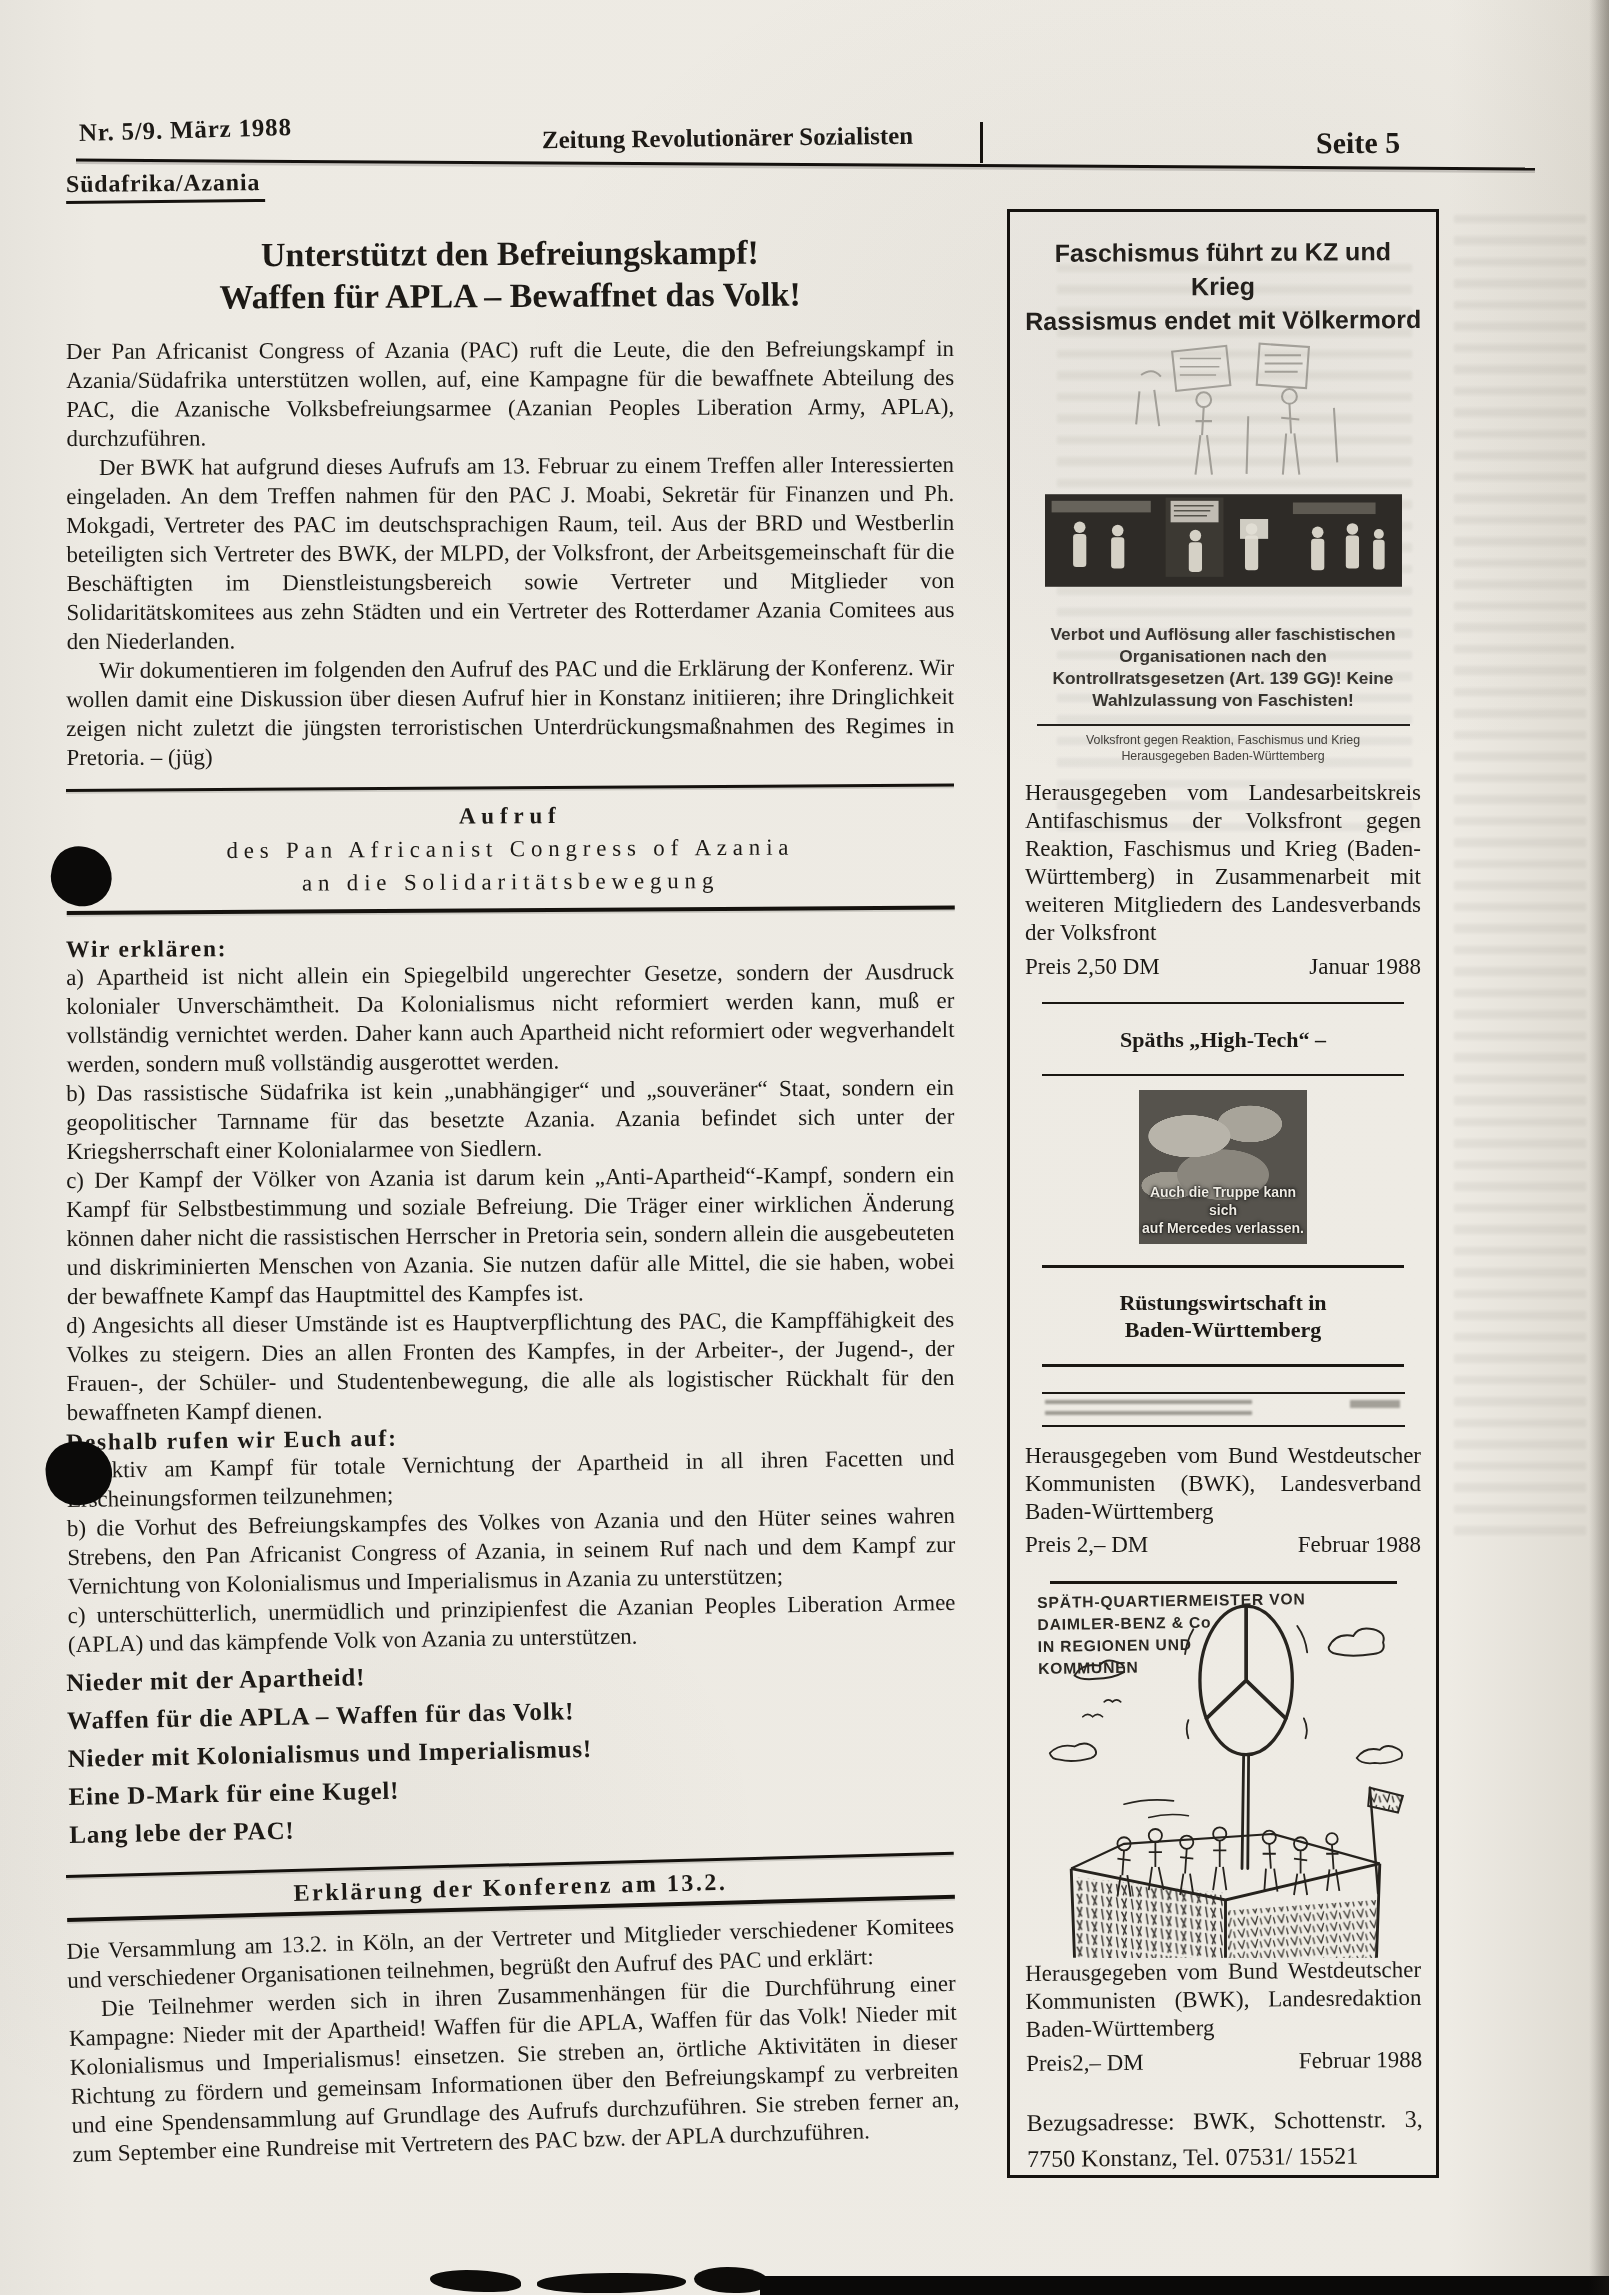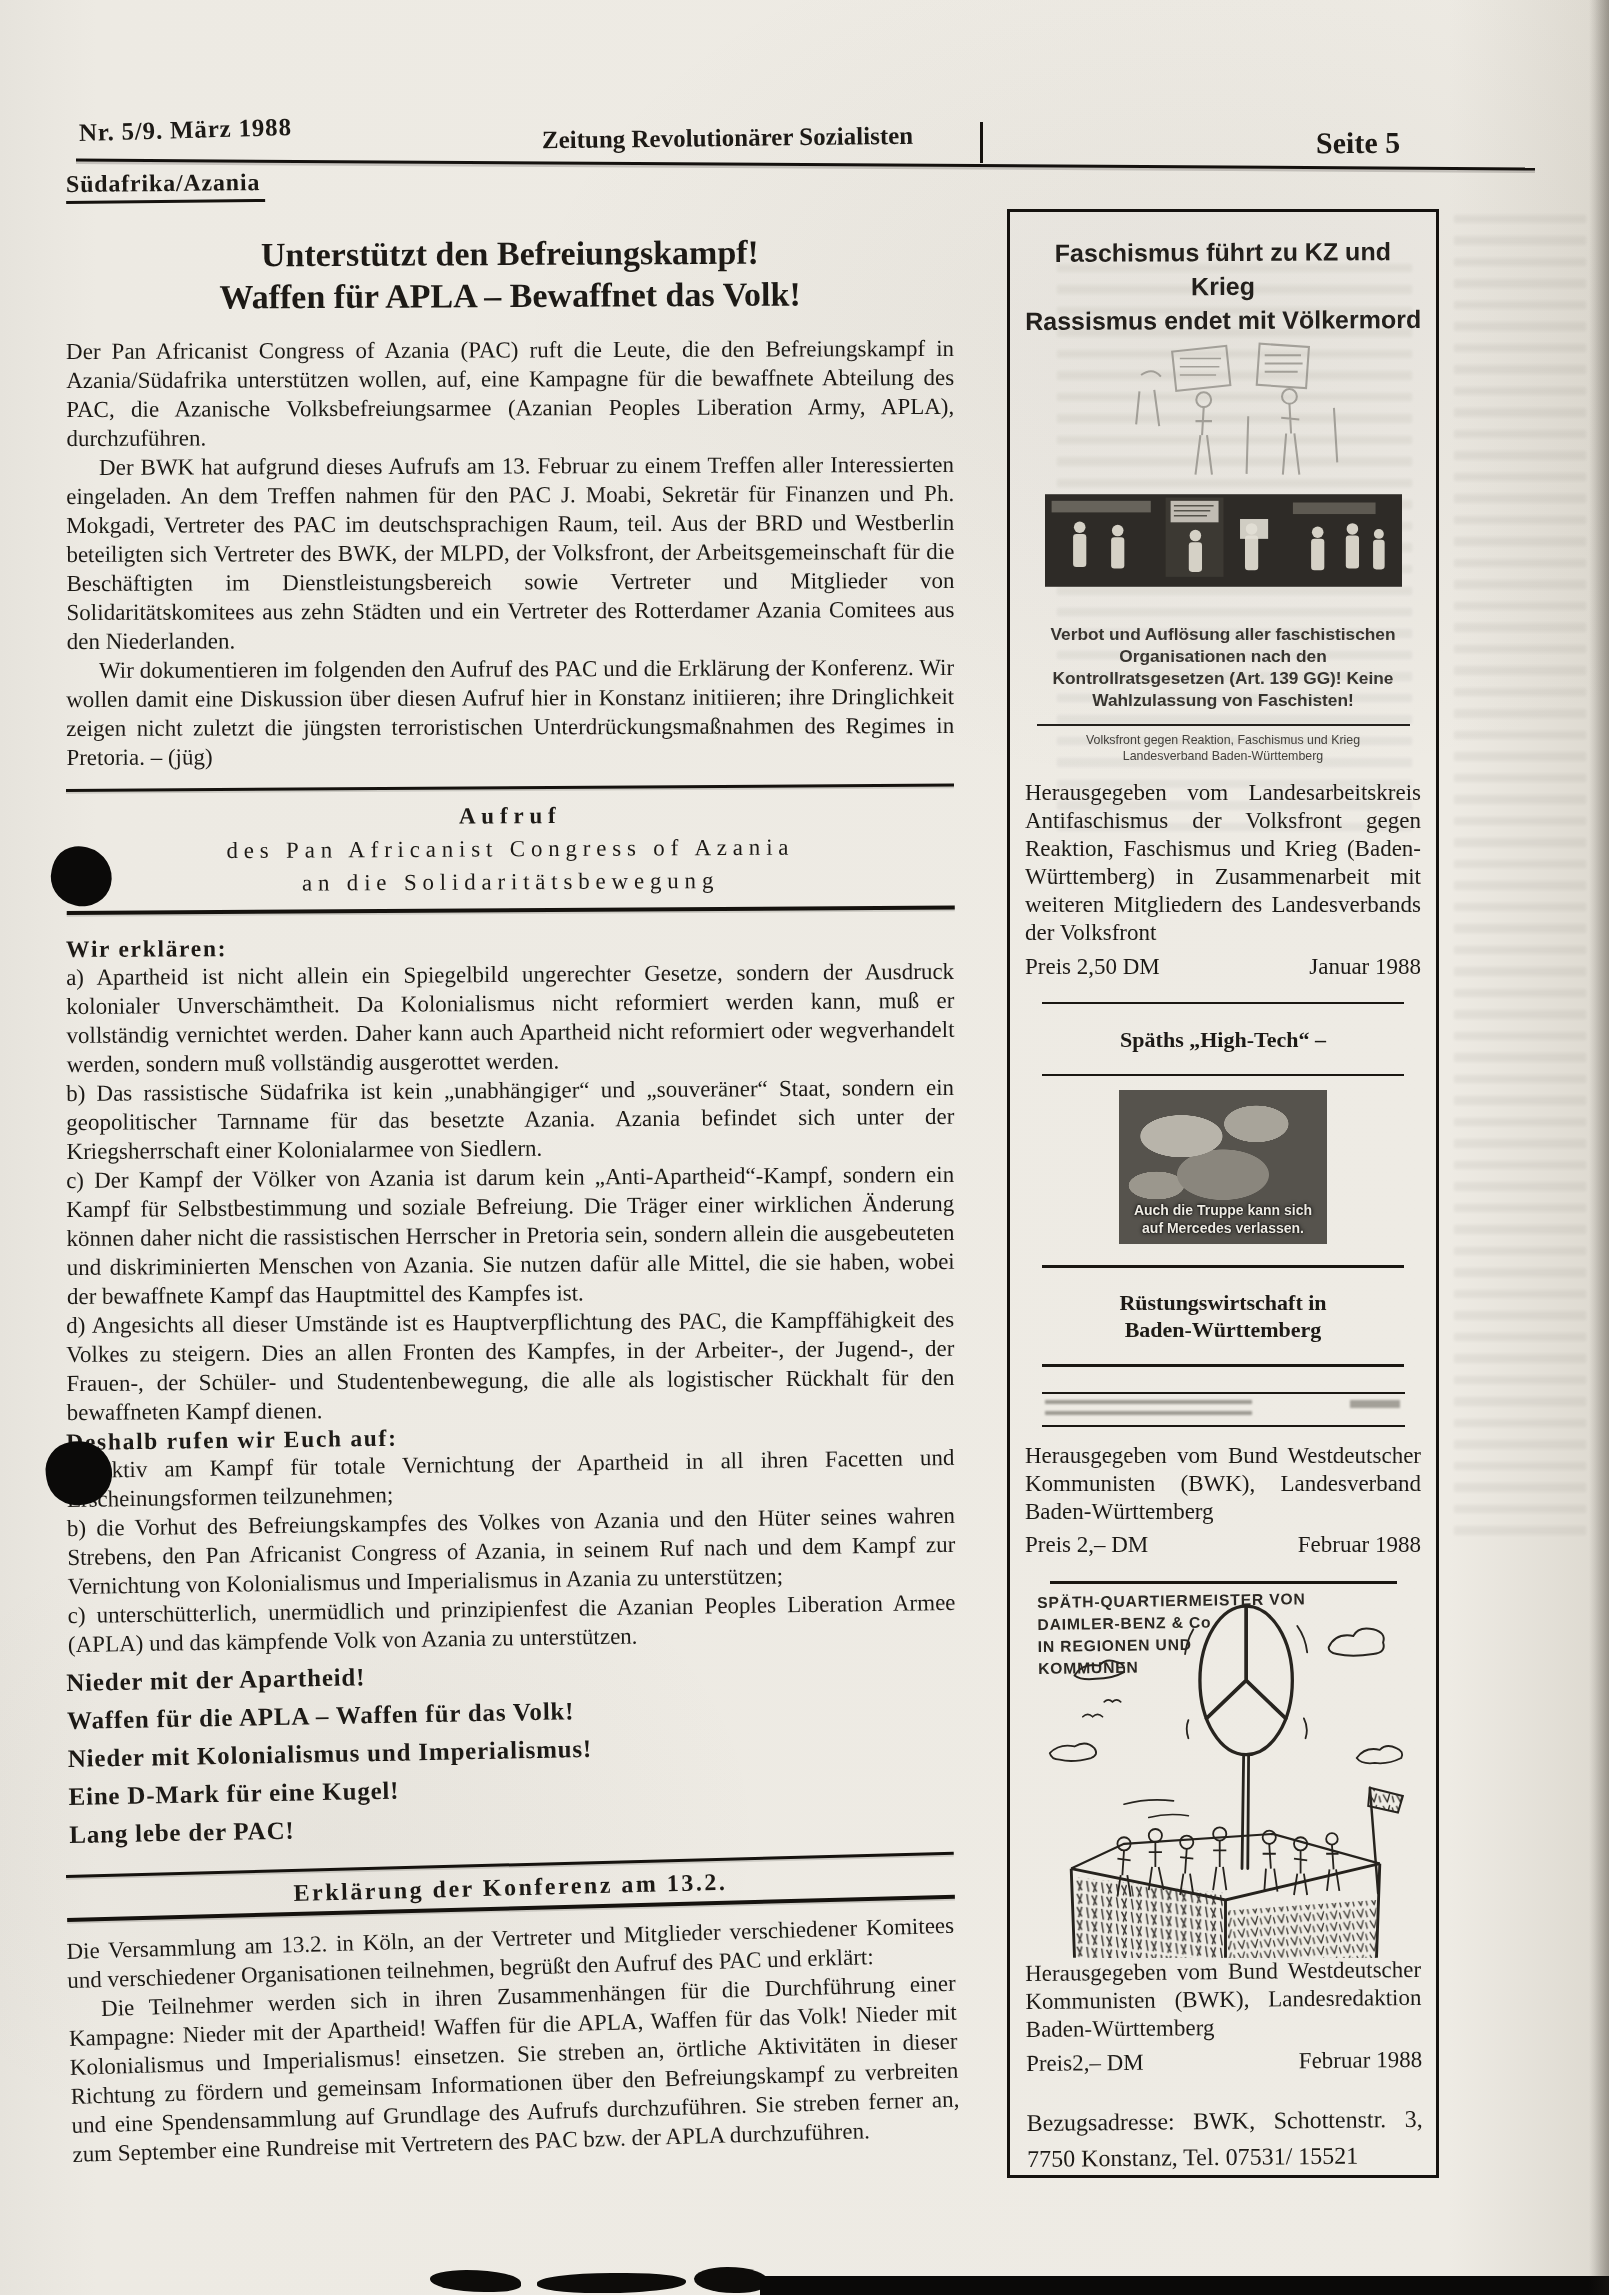--- a/index.html
+++ b/index.html
@@ -47,21 +47,21 @@
   .sketch{display:block;margin:5px auto 0;}
   .photo{display:block;margin:1.7px auto 0;}
   .demands{margin:36px auto 0;width:373px;text-align:center;font-weight:bold;font-size:17.3px;line-height:22px;color:#37342f;}
   .thin-rule{width:373px;height:2.5px;background:#23201c;margin:13.2px auto 6.6px;}
   .credits{text-align:center;font-size:12.4px;line-height:15.7px;color:#44413c;}
   .pub{margin:15px 0 0;font-size:23px;line-height:28px;text-align:justify;}
   .price-row{display:flex;justify-content:space-between;font-size:23px;margin-top:6.6px;}
   .ad-head{margin:21.5px auto 0;width:362px;}
   .rule2{height:2.5px;background:#1a1712;}
   .ad-title{margin:16px;padding:5.8px 0 5px;text-align:center;font-weight:bold;font-size:22px;line-height:27px;}
-  .ht-img{position:relative;width:208px;height:154px;margin:13.2px auto 0;
+  .ht-img{position:relative;width:168px;height:154px;margin:13.2px auto 0;
     background:
       radial-gradient(74px 38px at 30% 30%,#b8b4aa 0 55%,transparent 56%),
       radial-gradient(58px 33px at 66% 22%,#a8a49a 0 55%,transparent 56%),
       radial-gradient(91px 50px at 50% 55%,#8a867d 0 50%,transparent 51%),
       radial-gradient(50px 25px at 18% 62%,#9b978d 0 55%,transparent 56%),
       #56534d;}
   .ht-cap{position:absolute;left:0;right:0;bottom:6.6px;text-align:center;color:#efece4;font-weight:bold;font-size:14px;line-height:18px;text-shadow:0 0 4.1px #000,0 0 1.7px #000;}
   .masthead{margin:25px auto 0;width:363px;border-top:2.5px solid #1a1712;border-bottom:2.5px solid #1a1712;height:31px;position:relative;}
   .masthead .smudge-l{position:absolute;left:3.3px;top:6.6px;width:207px;height:18px;
     background:repeating-linear-gradient(180deg,#5a574f 0 4.1px,transparent 4.1px 10.7px);opacity:.55;filter:blur(0.8px);}
@@ -199,21 +199,21 @@
         <circle cx="404" cy="48" r="6"></circle>
           <rect x="397" y="55" width="14" height="36" rx="4"></rect>
       </g>
       <rect x="236" y="30" width="34" height="24" fill="#e2dfd5" opacity=".9"></rect>
     </svg>
 
     <div class="demands sans">Verbot und Auflösung aller faschistischen Organisationen nach den Kontrollratsgesetzen (Art. 139 GG)! Keine Wahlzulassung von Faschisten!</div>
     <div class="thin-rule"></div>
     <div class="credits sans">
       <div>Volksfront gegen Reaktion, Faschismus und Krieg</div>
-      <div>Landesverband Baden-Württemberg</div>
+      <div>Herausgegeben Baden-Württemberg</div>
     </div>
 
     <p class="pub">Herausgegeben vom Landesarbeitskreis Antifaschismus der Volksfront gegen Reaktion, Faschismus und Krieg (Baden-Württemberg) in Zusammenarbeit mit weiteren Mitgliedern des Landesverbands der Volksfront</p>
     <div class="price-row">
       <span>Preis 2,50 DM</span>
       <span>Januar 1988</span>
     </div>
 
     <div class="ad-head">
       <div class="rule2"></div>

